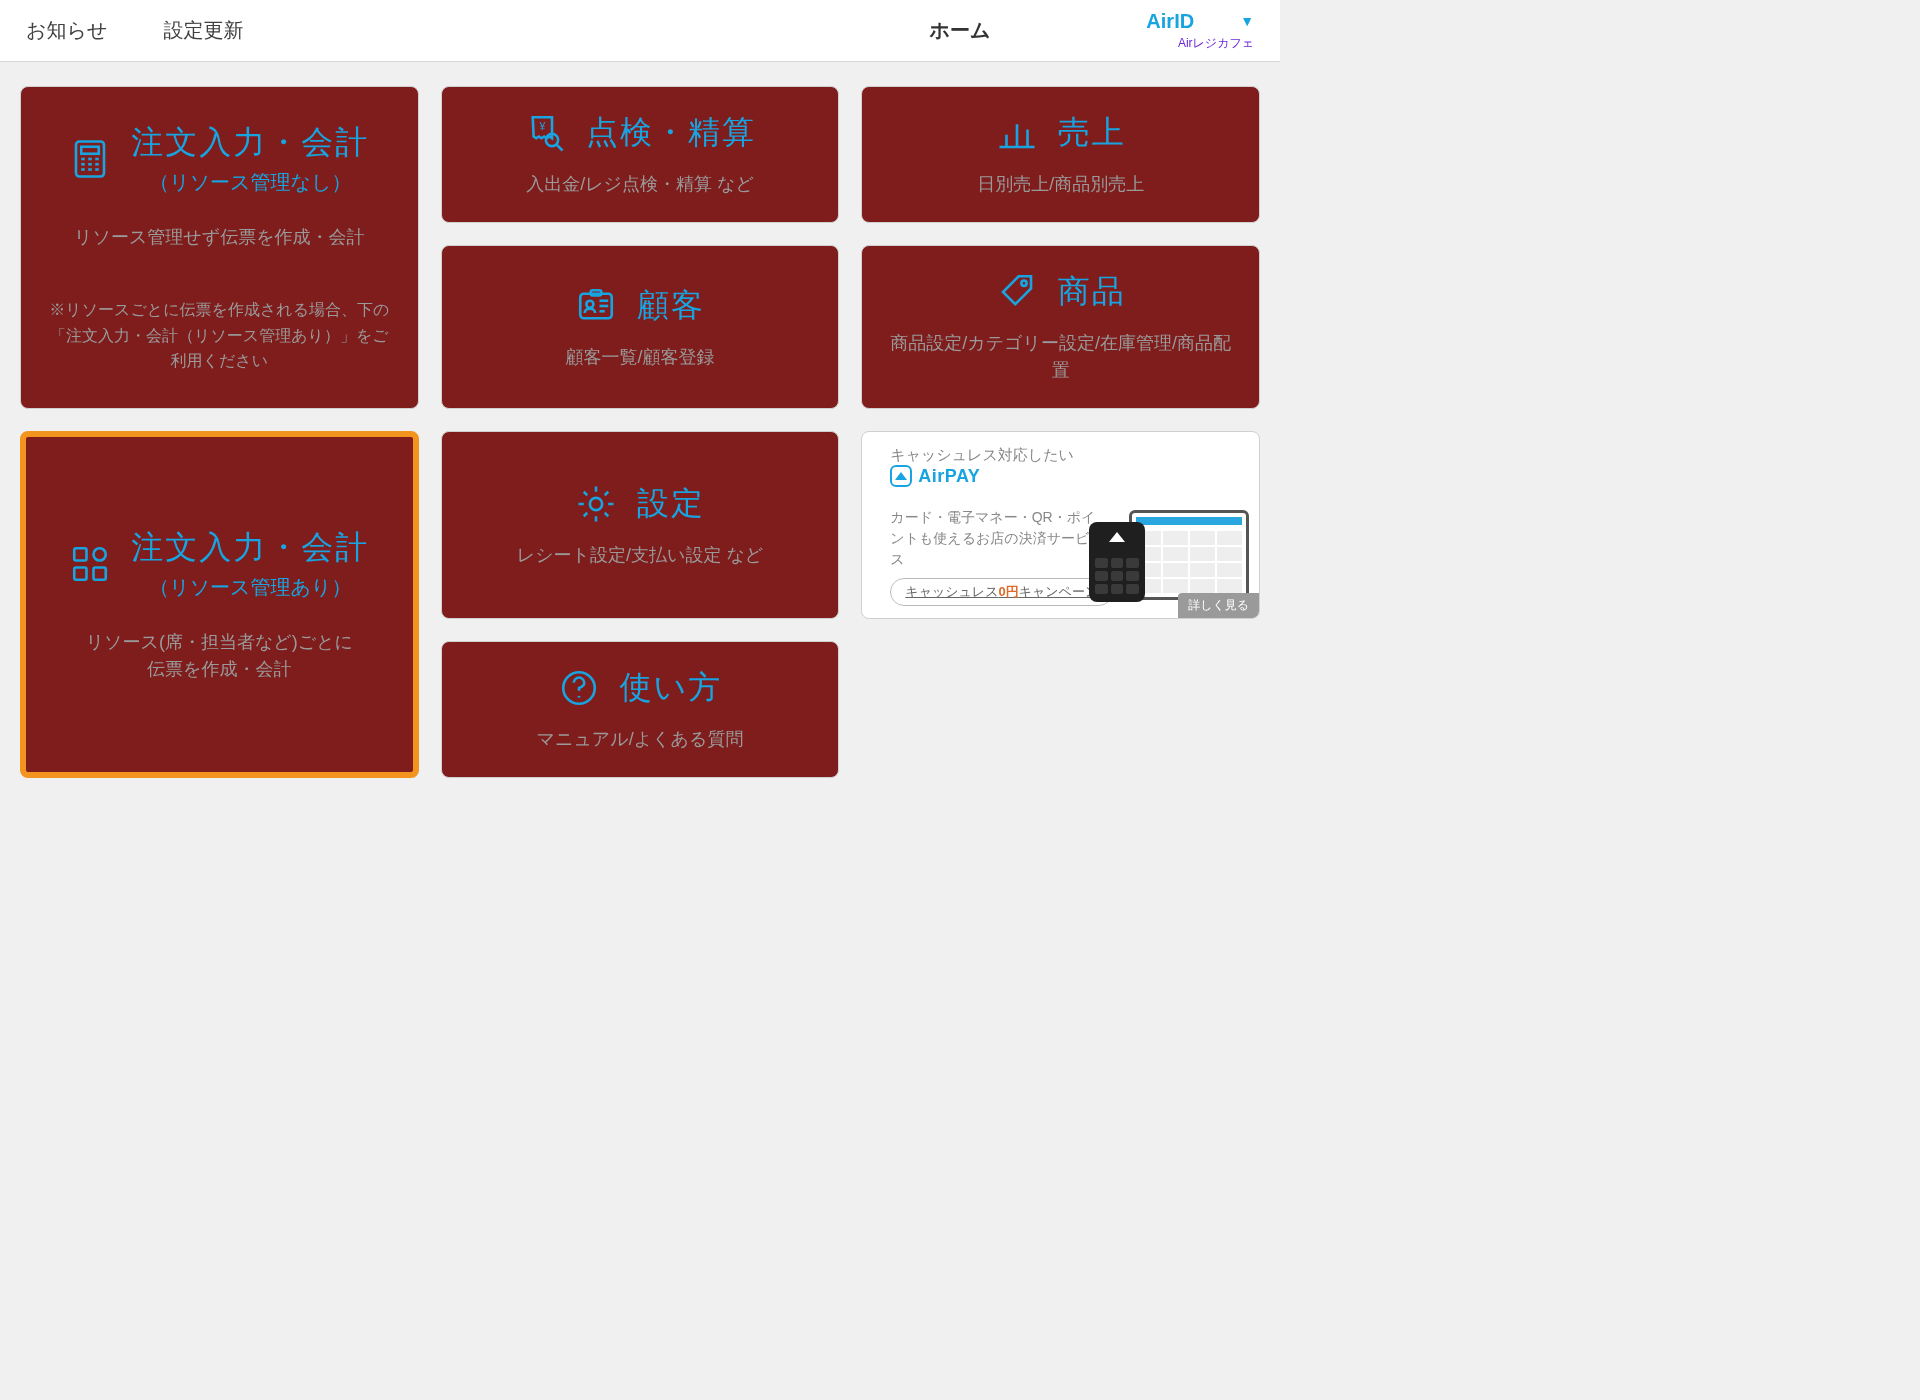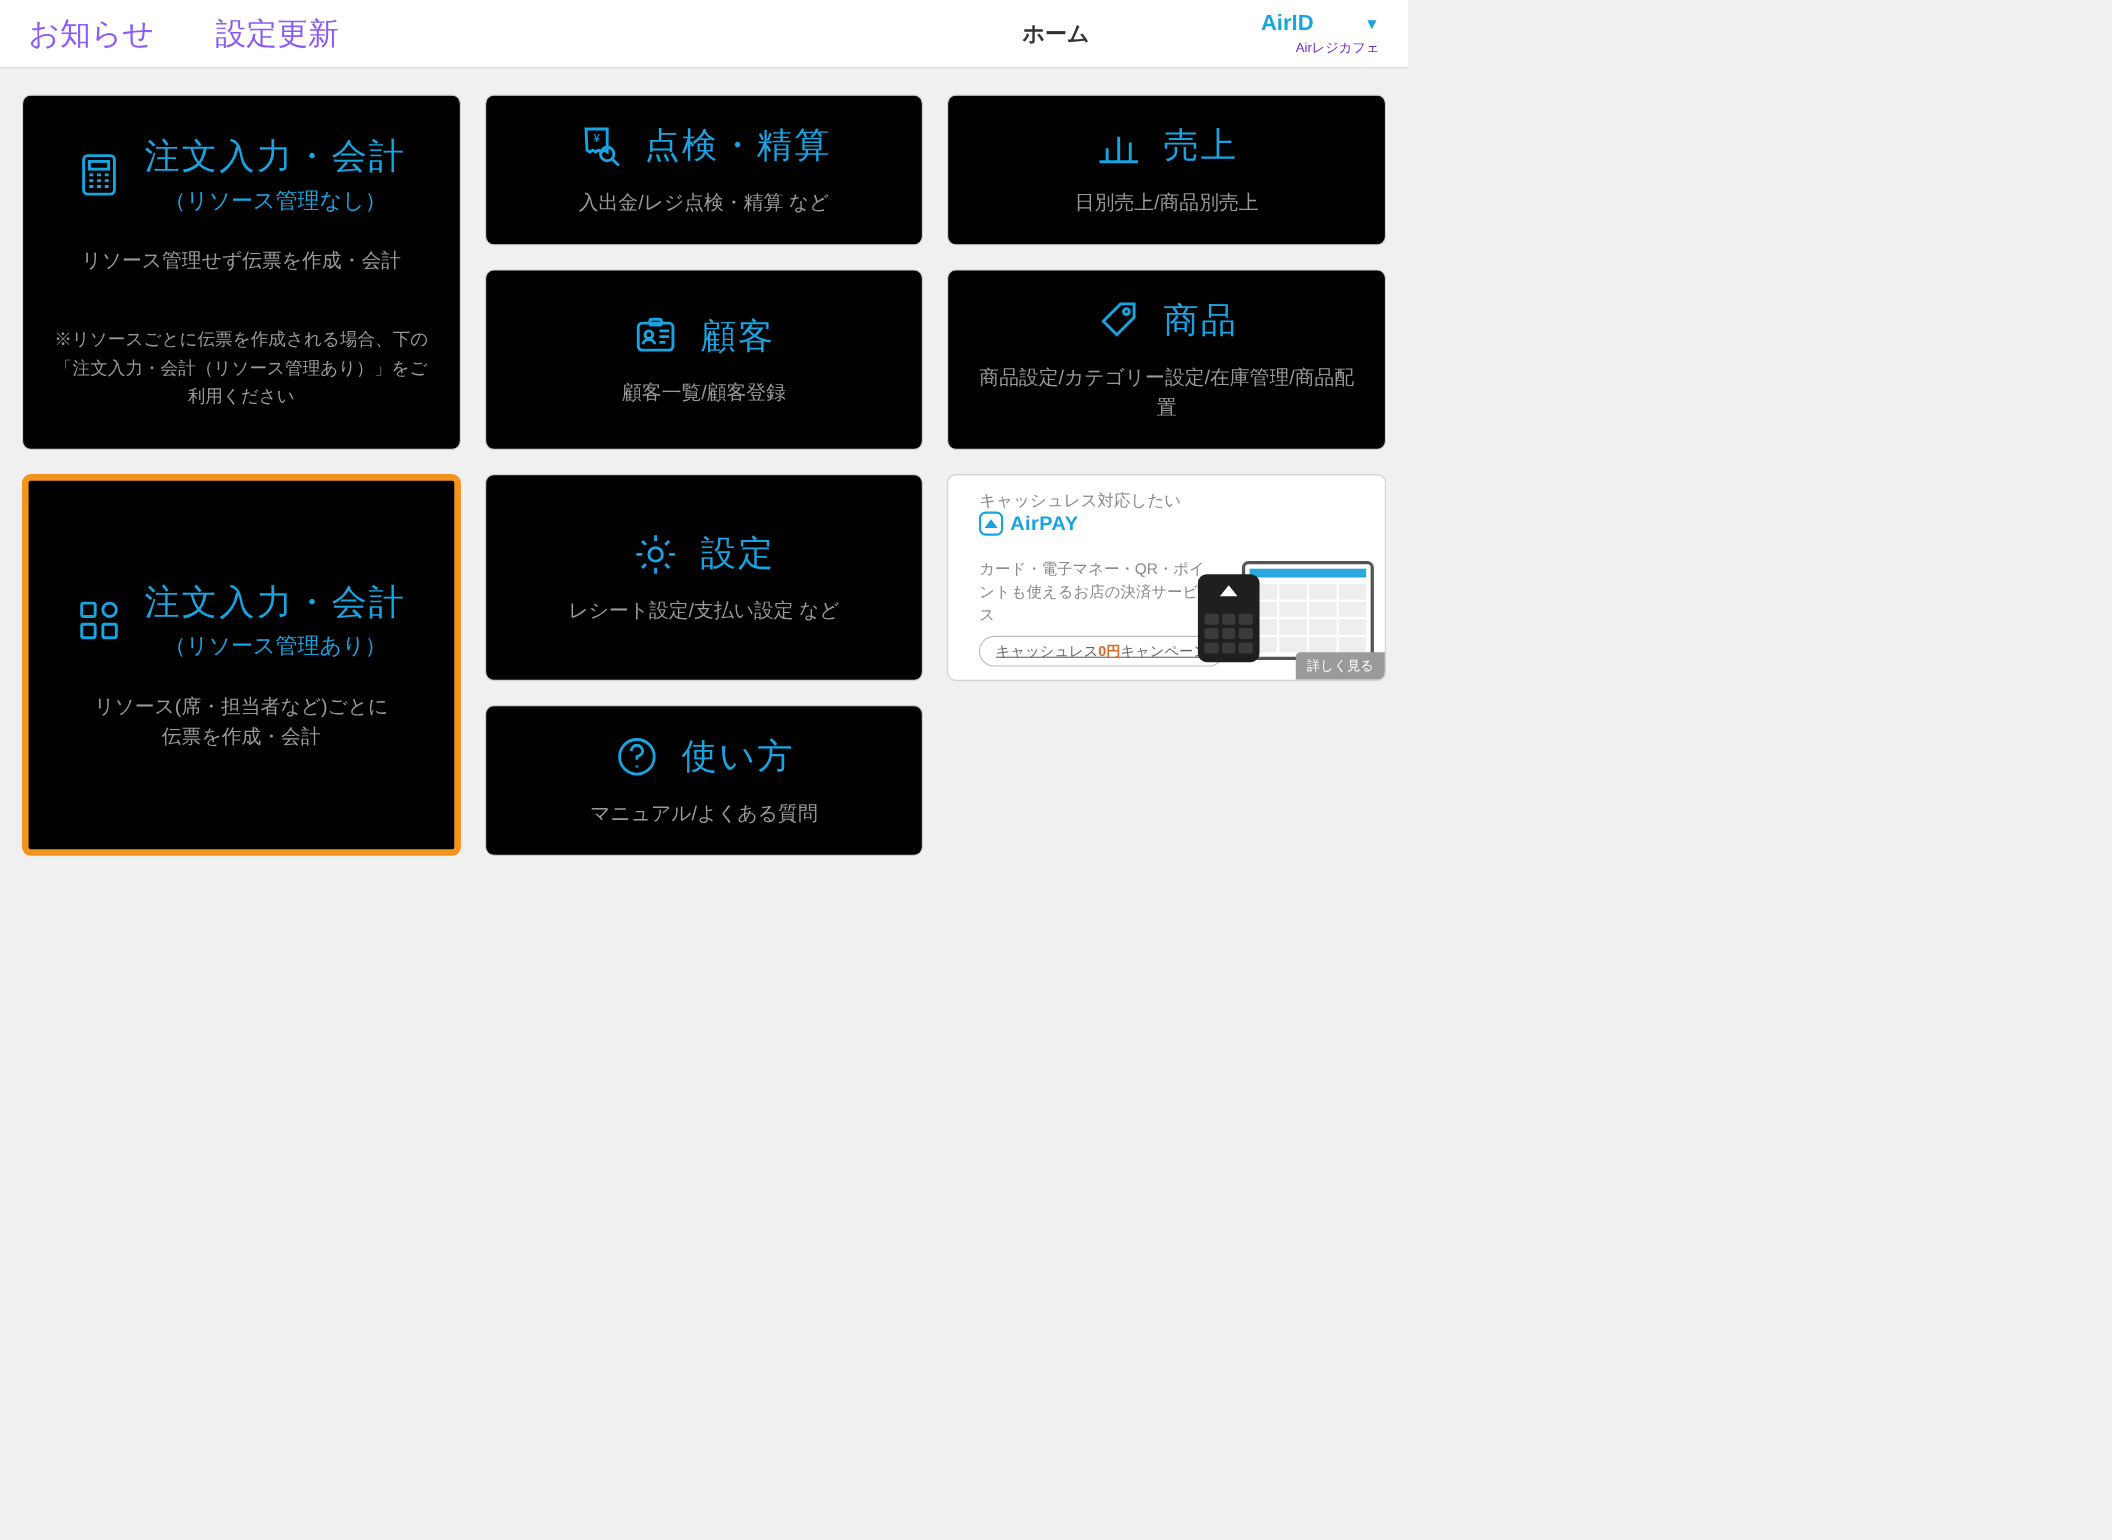--- a/index.html
+++ b/index.html
@@ -18,22 +18,22 @@
     display: flex;
     align-items: center;
     justify-content: space-between;
     height: 62px;
     padding: 0 26px;
     background: #fff;
     border-bottom: 1px solid #d8d8d8;
   }
   .topbar-left { display: flex; gap: 56px; }
   .topbar-link {
-    color: #8b5cf6;
-    font-size: 28px;
+    color: #404040;
+    font-size: 20px;
     cursor: pointer;
   }
   .topbar-title {
     position: absolute;
     left: 50%;
     transform: translateX(-50%);
     font-size: 20px;
     font-weight: 600;
     color: #333;
   }
@@ -55,21 +55,21 @@
   .store-name { color: #6d28d9; font-size: 12px; margin-top: 2px; }
 
   
   .home-grid {
     display: grid;
     grid-template-columns: repeat(3, 1fr);
     gap: 22px;
     padding: 24px 20px 30px;
   }
   .card {
-    background: #000000;
+    background: #7f1d1d;
     border: 1px solid #d0d0d0;
     border-radius: 8px;
     display: flex;
     flex-direction: column;
     align-items: center;
     justify-content: center;
     padding: 24px 26px;
     cursor: pointer;
     text-align: center;
     position: relative;

